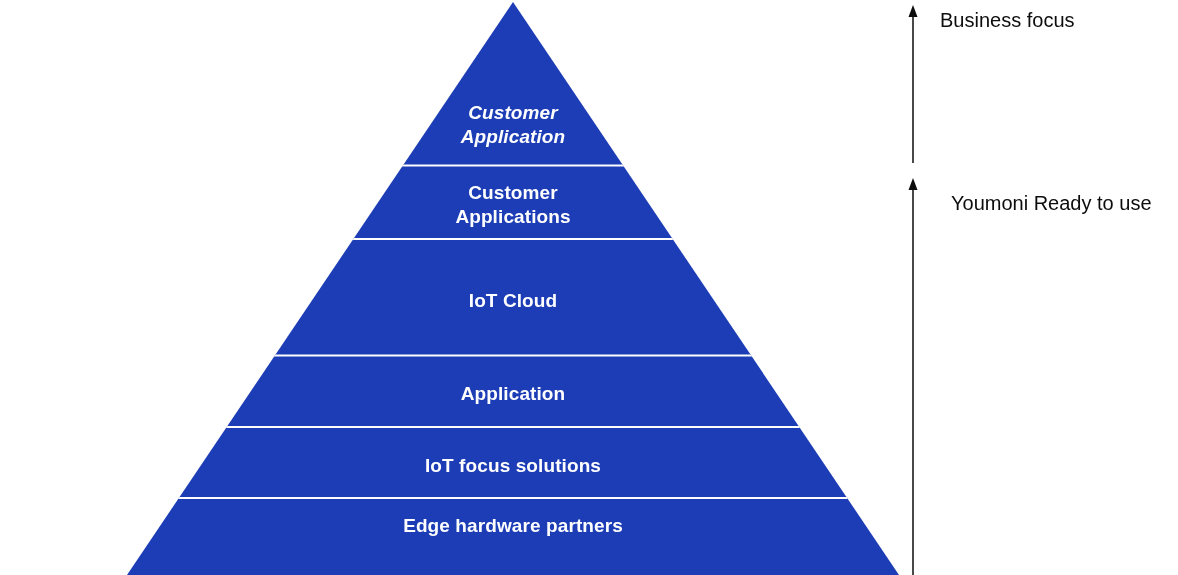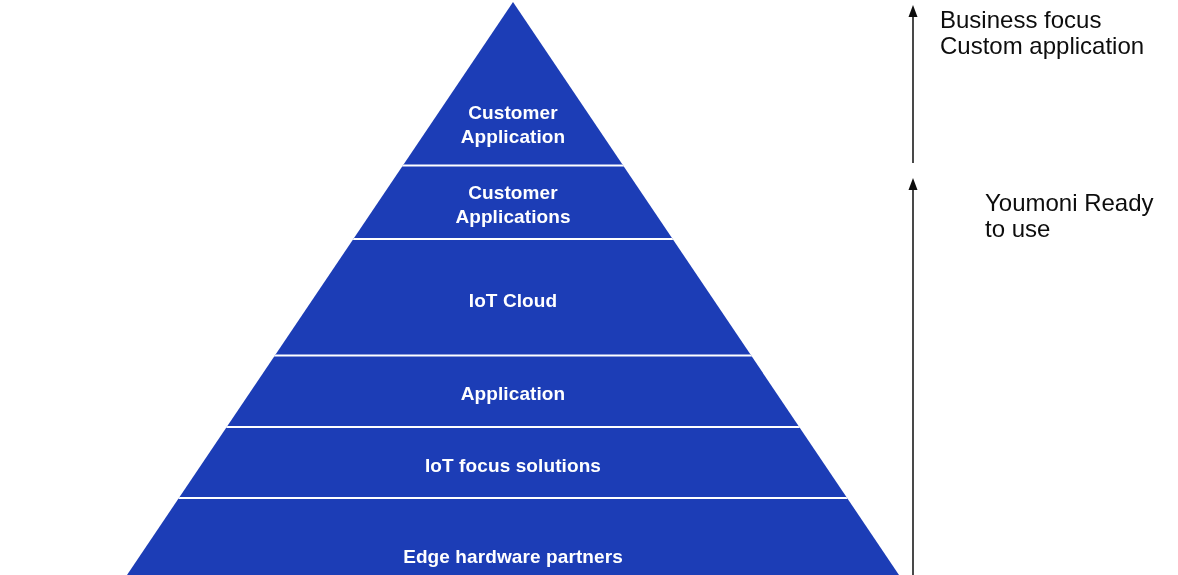--- a/index.html
+++ b/index.html
@@ -32,21 +32,21 @@
     font-weight: bold;
     font-size: 19px;
     line-height: 24px;
     text-align: center;
     letter-spacing: 0.1px;
     white-space: normal;
   }
   .annotation {
     position: absolute;
     color: var(--annotation-text);
-    font-size: 24px;
+    font-size: 20px;
     line-height: 26px;
     text-align: left;
   }
 </style>
 </head>
 <body>
 
 <div class="stage">
 
   <svg width="1178" height="575" viewBox="0 0 1178 575">
@@ -70,32 +70,31 @@
       <line x1="913" y1="163" x2="913" y2="15"></line>
       <polygon points="913,5 908.5,17 917.5,17"></polygon>
     </g>
 
     <g class="arrow">
       <line x1="913" y1="575" x2="913" y2="188"></line>
       <polygon points="913,178 908.5,190 917.5,190"></polygon>
     </g>
   </svg>
 
-  <div class="layer-label" style="top:101px; width:150px;">Customer Application</div>
+  <div class="layer-label" style="top:101px; width:150px;font-style:italic;">Customer Application</div>
 
   <div class="layer-label" style="top:181px; width:150px;">Customer Applications</div>
 
   <div class="layer-label" style="top:289px; width:300px;">IoT Cloud</div>
 
   <div class="layer-label" style="top:382px; width:300px;">Application</div>
 
   <div class="layer-label" style="top:454px; width:320px;">IoT focus solutions</div>
 
-  <div class="layer-label" style="top:545px; width:360px;">Edge hardware partners</div>
+  <div class="layer-label" style="top:514px; width:360px;">Edge hardware partners</div>
 
   <div class="annotation" style="left:940px; top:7px;">
     <div>Business focus</div>
-    <div>Custom application</div>
   </div>
 
-  <div class="annotation" style="left:985px; top:190px;">Youmoni Ready to use</div>
+  <div class="annotation" style="left:951px; top:190px;">Youmoni Ready to use</div>
 
 </div>
 
 </body></html>

